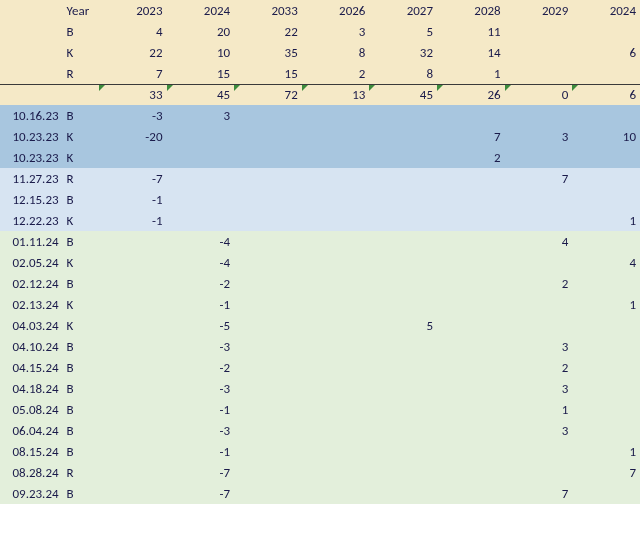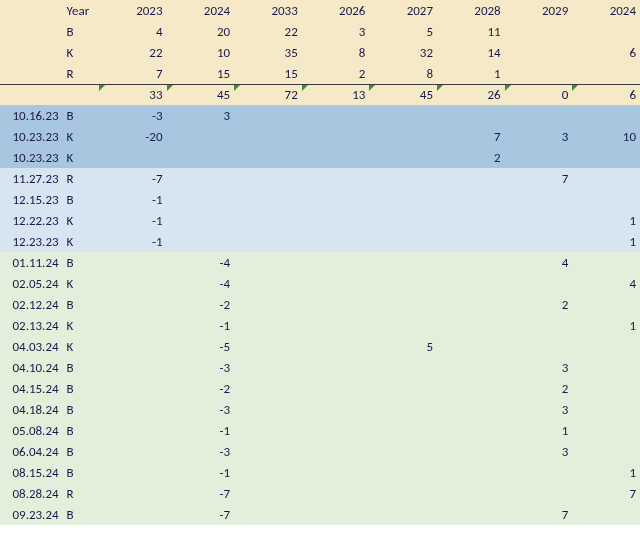--- a/index.html
+++ b/index.html
@@ -187,32 +187,20 @@
         <td class="c1">K</td>
         <td class="yc">-1</td>
         <td class="yc"></td>
         <td class="yc"></td>
         <td class="yc"></td>
         <td class="yc"></td>
         <td class="yc"></td>
         <td class="yc"></td>
         <td class="yc">1</td>
       </tr>
-      <tr class="band-blue2">
-        <td class="c0">12.23.23</td>
-        <td class="c1">K</td>
-        <td class="yc">-1</td>
-        <td class="yc"></td>
-        <td class="yc"></td>
-        <td class="yc"></td>
-        <td class="yc"></td>
-        <td class="yc"></td>
-        <td class="yc"></td>
-        <td class="yc">1</td>
-      </tr>
       <tr class="band-green">
         <td class="c0">01.11.24</td>
         <td class="c1">B</td>
         <td class="yc"></td>
         <td class="yc">-4</td>
         <td class="yc"></td>
         <td class="yc"></td>
         <td class="yc"></td>
         <td class="yc"></td>
         <td class="yc">4</td>

